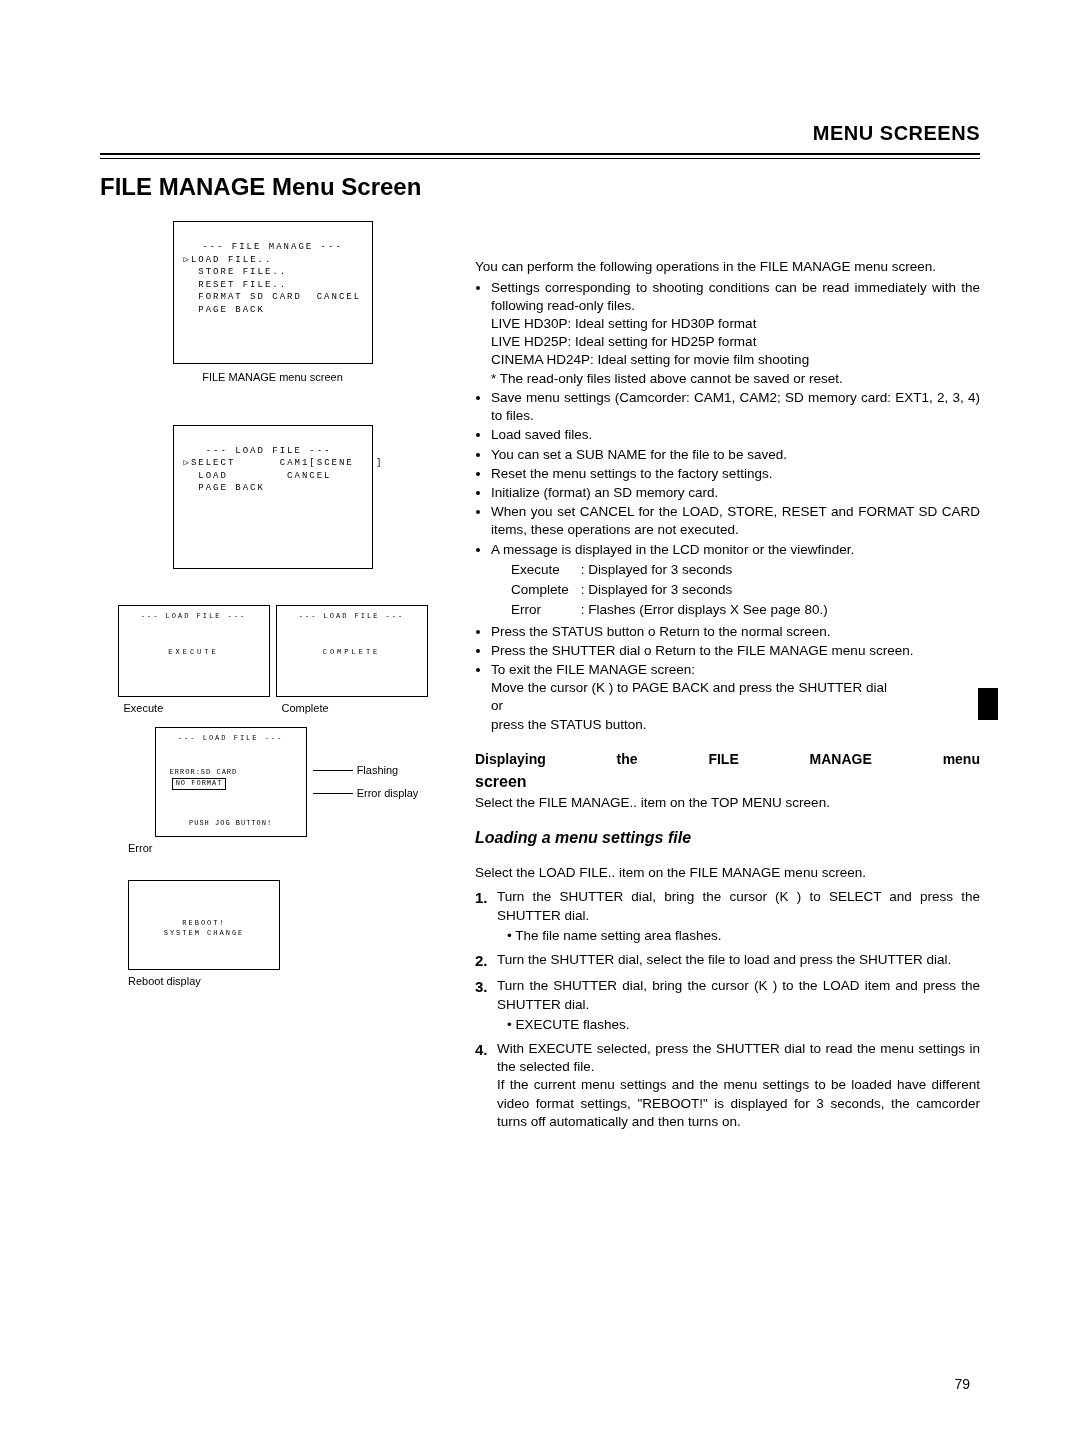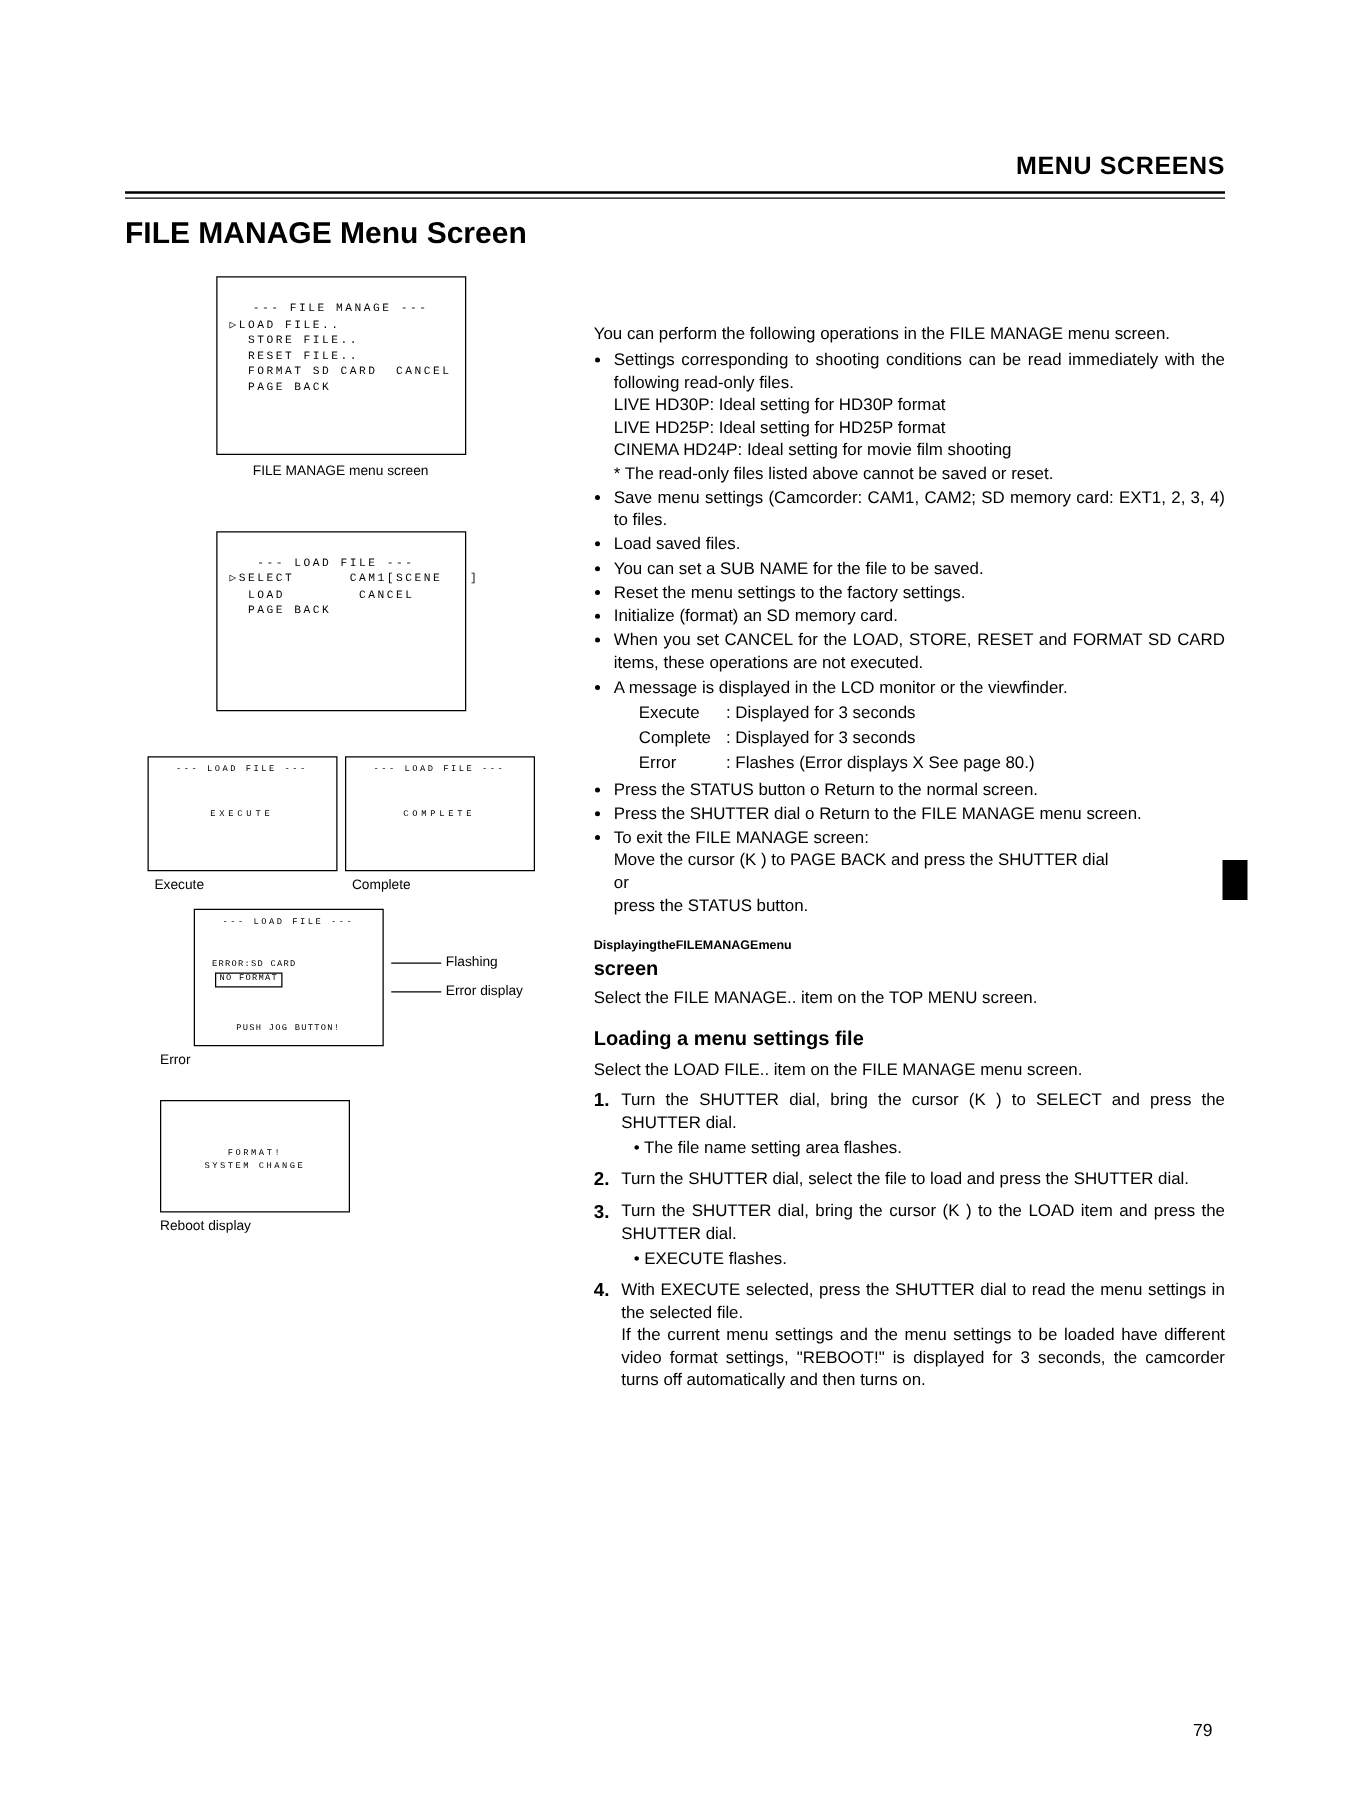--- a/index.html
+++ b/index.html
@@ -94,33 +94,34 @@
     margin-left: 28px;
   }
   .reboot-screen .rb { position:absolute; top:38px; left:0; right:0;}
   .reboot-caption { font-size:11px; margin-left:28px; margin-top:4px;}
   .bullet-list { padding-left: 16px; }
   .bullet-list li { margin-bottom: 1px; }
   .tight { margin-bottom: 2px; margin-top: 37px; }
   .msg-table { margin-left: 18px; font-size: 13.5px;}
   .msg-table td { padding-right: 10px; vertical-align: top;}
   .sub-h {
-    font-size: 10px;
+    font-size: 14px;
     font-weight: 700;
     margin-top: 16px;
     margin-bottom: 2px;
     display: flex;
-    justify-content: flex-start;
+    justify-content: space-between;
   }
   .sub-h.just { text-align: justify;}
   .sub-h2 {
     font-size: 16px;
     font-weight: 700;
     margin-top: 14px;
-    margin-bottom: 4px;
+    margin-bottom: 16px;
+    font-style: italic;
   }
   ol.steps { list-style: none; padding-left: 0; }
   ol.steps > li { display:flex; margin-top:6px; }
   ol.steps .num { font-weight: 900; font-size: 15px; width: 22px; flex-shrink:0;}
   ol.steps .body { flex:1; text-align: justify;}
   .sub-bullet { margin-left: 10px; margin-top:2px; text-align:left;}
   .sub-bullet::before { content:"• "; }
   .black-tab {
     position: absolute;
     right: 82px;
@@ -196,21 +197,21 @@
         <div>
             <span class="callout-line"></span>
             <span>Error display</span>
           </div>
       </div>
     </div>
     <div class="error-caption">Error</div>
 
     <div class="reboot-screen">
       <div class="rb">
-        <div>FORMAT!</div>
+        <div>REBOOT!</div>
         <div>SYSTEM CHANGE</div>
       </div>
     </div>
     <div class="reboot-caption">Reboot display</div>
   </div>
 
   <div class="right-col">
     <p class="tight">You can perform the following operations in the FILE MAN­AGE menu screen.</p>
     <ul class="bullet-list">
       <li>

